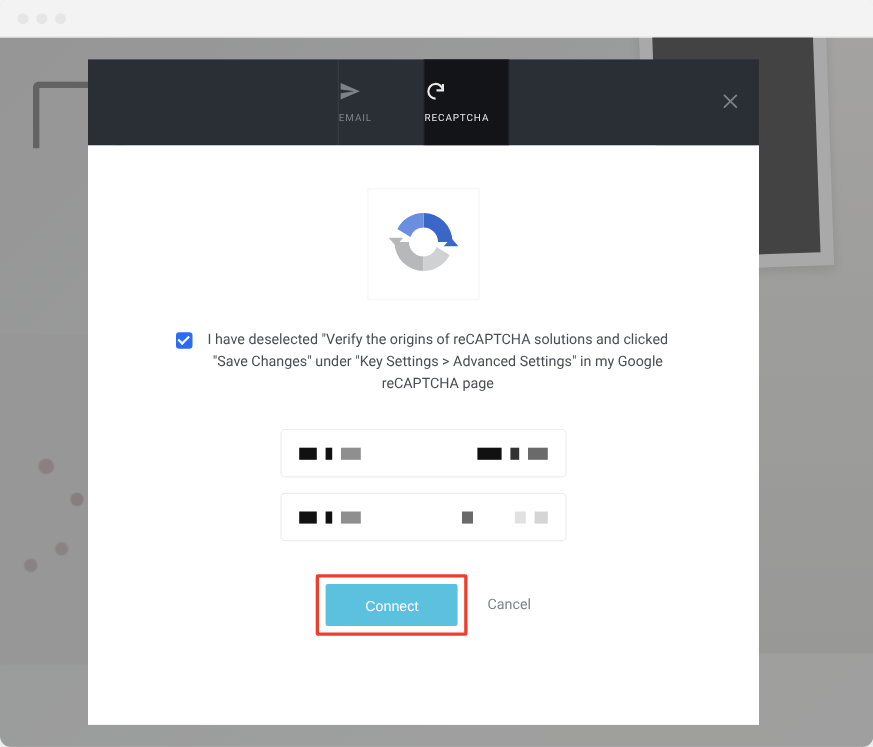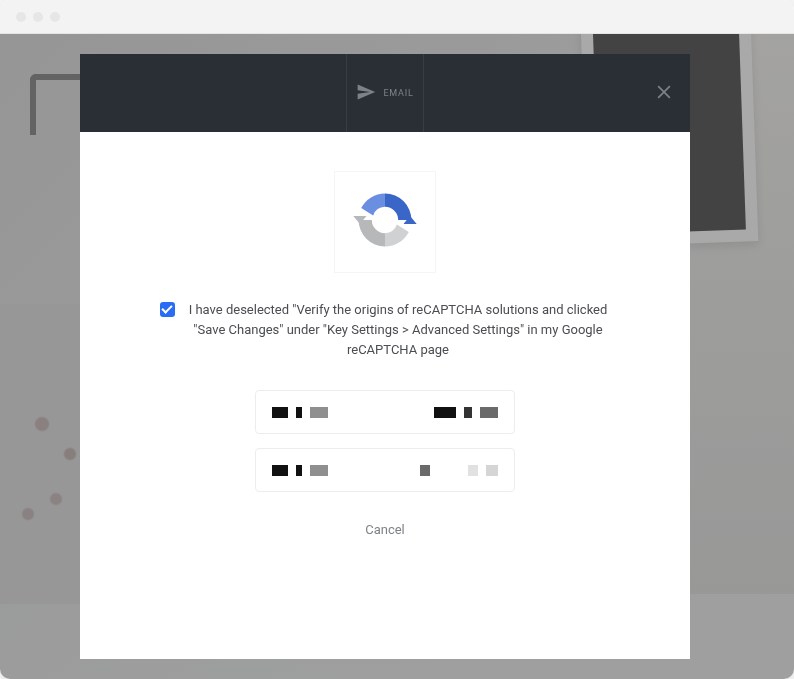--- a/index.html
+++ b/index.html
@@ -129,22 +129,22 @@
     }
     .tabs {
       display: flex;
       margin: 0 auto;
       height: 100%;
     }
     .tab {
       width: 78px;
       height: 100%;
       display: flex;
-      flex-direction: row;
-      align-items: center;
+      flex-direction: column;
+      align-items: flex-start;
       justify-content: center;
       border-left: 1px solid rgba(255,255,255,0.07);
       color: #7d8289;
       font-size: 9px;
       letter-spacing: 0.8px;
       gap: 7px;
       cursor: pointer;
     }
     .tab:last-child {
       border-right: 1px solid rgba(255,255,255,0.07);
@@ -292,20 +292,29 @@
           <div class="tab">
             <span>
               <svg viewBox="0 0 24 24" fill="currentColor">
                   <path d="M2 21l21-9L2 3v7l15 2-15 2v7z"></path>
                 </svg>
             </span>
             <span>EMAIL</span>
           </div>
 
 
+          <div class="tab active">
+            <span>
+              <svg viewBox="0 0 24 24" fill="none" stroke="currentColor" stroke-width="2.4">
+                  <path d="M20 11A8 8 0 1 0 12 20"></path>
+                  <path d="M20 4v7h-7"></path>
+                </svg>
+            </span>
+            <span>RECAPTCHA</span>
+          </div>
 
         </div>
         <div class="close-btn">
           <span>
             <svg viewBox="0 0 24 24" fill="none" stroke="currentColor" stroke-width="2">
                 <path d="M5 5l14 14M19 5L5 19"></path>
               </svg>
           </span>
         </div>
       </div>
@@ -345,20 +354,23 @@
           <span class="blk" style="width:6px;background:#111"></span>
           <span class="blk" style="width:18px;background:#8f8f8f"></span>
           <span style="flex:1"></span>
           <span class="blk" style="width:10px;background:#6a6a6a"></span>
           <span style="width:22px"></span>
           <span class="blk" style="width:10px;background:#e1e1e1"></span>
           <span class="blk" style="width:12px;background:#d5d5d5"></span>
         </div>
 
         <div class="button-row">
+          <span class="highlight-ring">
+            <button class="connect-btn">Connect</button>
+          </span>
           <span class="cancel-link">Cancel</span>
         </div>
 
       </div>
     </div>
 
   </div>
 </div>
 
 </body></html>

